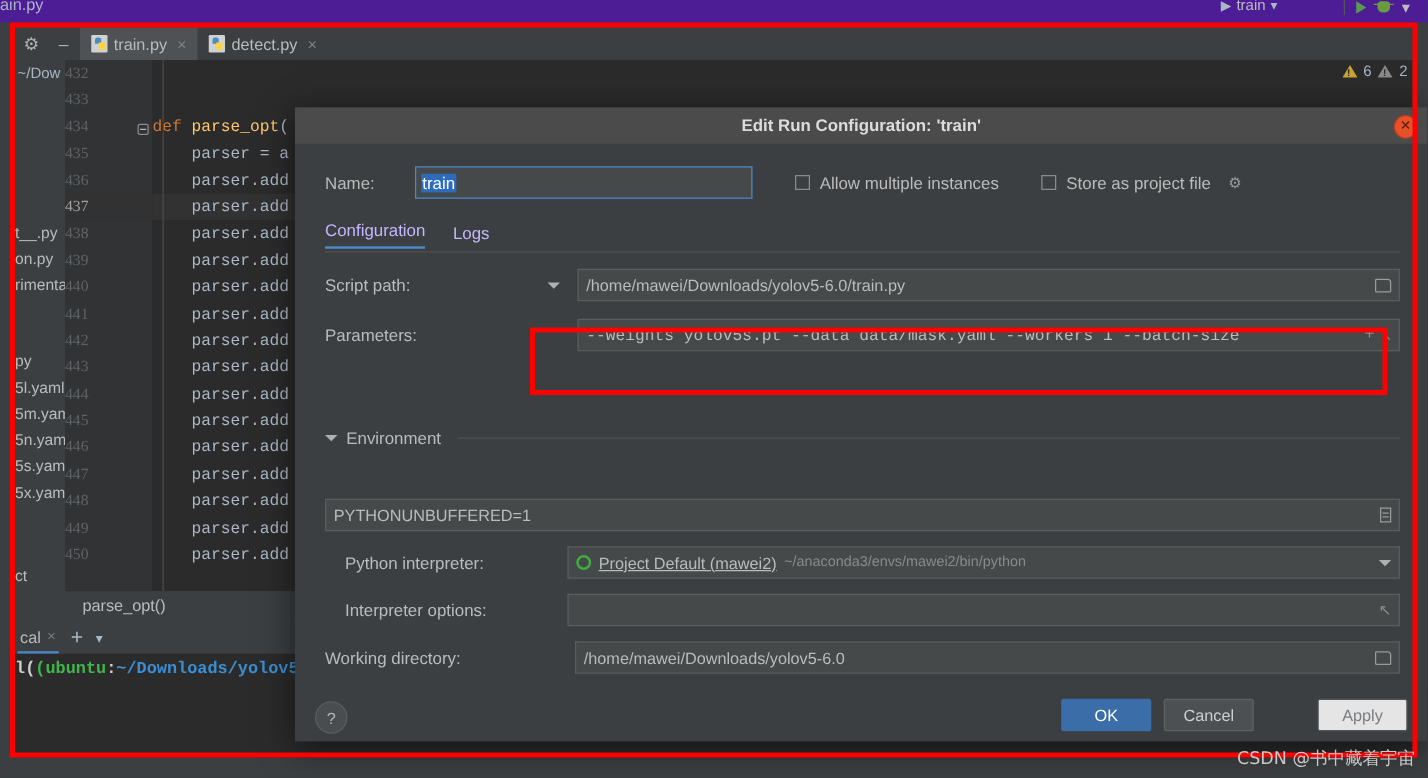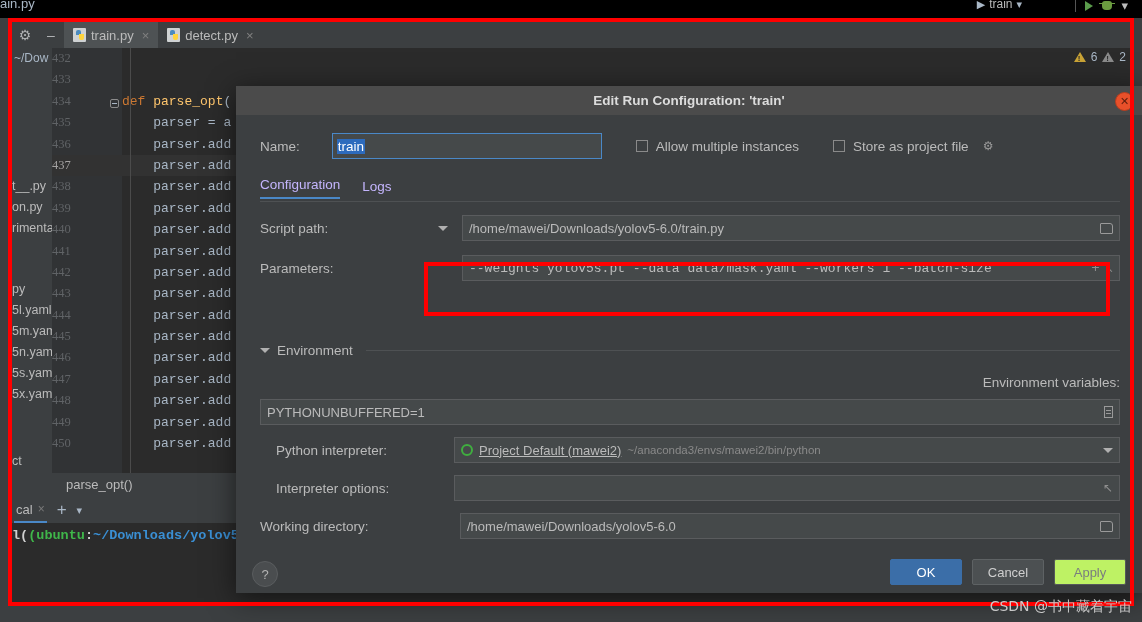--- a/index.html
+++ b/index.html
@@ -5,21 +5,21 @@
   html,body{margin:0;padding:0;background:#3c3f41;}
   body{
     width:1142px;height:622px;position:relative;overflow:hidden;
     font-family:"Liberation Sans",sans-serif;
     font-size:13px;color:#bbbbbb;
     -webkit-font-smoothing:antialiased;
   }
   .ide{position:absolute;inset:0;background:#3c3f41;}
 
   
-  .topstrip{position:absolute;left:0;top:0;width:1142px;height:18px;background:#000000;overflow:hidden;}
+  .topstrip{position:absolute;left:0;top:0;width:1142px;height:18px;background:#4c1d95;overflow:hidden;}
   .topstrip .fragtab{position:absolute;left:0;top:-4px;font-size:13px;color:#a9b7c6;}
   .topstrip .runcfg{position:absolute;right:120px;top:-3px;font-size:12px;color:#bbb;display:flex;align-items:center;gap:4px;}
   .topstrip .runcfg .glyph{color:#a9b7c6;font-size:11px;}
   .topstrip .runicons{position:absolute;right:14px;top:-2px;display:flex;gap:9px;align-items:center;}
   .tri-run{width:0;height:0;border-left:8px solid #5a9b4b;border-top:5px solid transparent;border-bottom:5px solid transparent;}
   .bug-ico{width:10px;height:9px;border-radius:3px 3px 4px 4px;background:#6a9b3f;position:relative;}
   .bug-ico:before{content:"";position:absolute;left:-3px;top:2px;width:16px;height:1px;background:#6a9b3f;}
   .sep-v{width:1px;height:12px;background:#555;}
 
   
@@ -128,21 +128,21 @@
   .interp-path{font-size:11.5px;color:#8a8a8a;margin-left:6px;}
 
   .dlg-footer{position:absolute;left:0;top:469px;width:906px;height:38px;background:#3c3f41;}
   .help-btn{position:absolute;left:16px;top:6px;width:24px;height:24px;border-radius:50%;
             background:#4a4d4f;border:1px solid #5a5d5f;color:#b4b4b4;font-size:13px;
             display:flex;align-items:center;justify-content:center;}
   .btns{position:absolute;right:16px;top:4px;display:flex;gap:10px;}
   .btn{min-width:72px;height:26px;padding:0 14px;font-size:13px;display:flex;align-items:center;justify-content:center;
        border:1px solid #5e6264;box-sizing:border-box;background:#4c5052;color:#cfcfcf;border-radius:2px;}
   .btn.primary{background:#3b6ea8;border-color:#3b6ea8;color:#ffffff;}
-  .btn.disabled{color:#7a7d7f;border-color:#55585a;background:#bef264;}
+  .btn.disabled{color:#7a7d7f;border-color:#55585a;background:#e5e5e5;margin-left:41px;}
 
   
   .redbox-param{position:absolute;left:424px;top:262px;width:686px;height:54px;
                 border:4px solid #ff0000;box-sizing:border-box;z-index:50;pointer-events:none;}
 
   
   .watermark{position:absolute;right:10px;bottom:6px;font-size:14px;color:#c9c9c9;z-index:70;
              font-family:"DejaVu Sans",sans-serif;}
 </style>
 </head>
@@ -322,23 +322,20 @@
           <span class="icon-expand">↗</span>
         </span>
       </div>
 
       <div class="envhdr">
         <span class="tri"></span>
         <span class="ttl">Environment</span>
         <span class="line"></span>
       </div>
 
-      <div class="frow" style="top:254px;width:860px;">
-        <span class="lbl">Environment variables:</span>
-      </div>
       <div class="frow" style="top:284px;width:860px;">
         <span class="finput" style="width:860px;">
           <span>PYTHONUNBUFFERED=1</span>
           <span class="icon-list"></span>
         </span>
       </div>
 
       <div class="frow" style="top:322px;width:860px;">
         <span class="flabel">Python interpreter:</span>
         <span class="finput" style="width:666px;">

